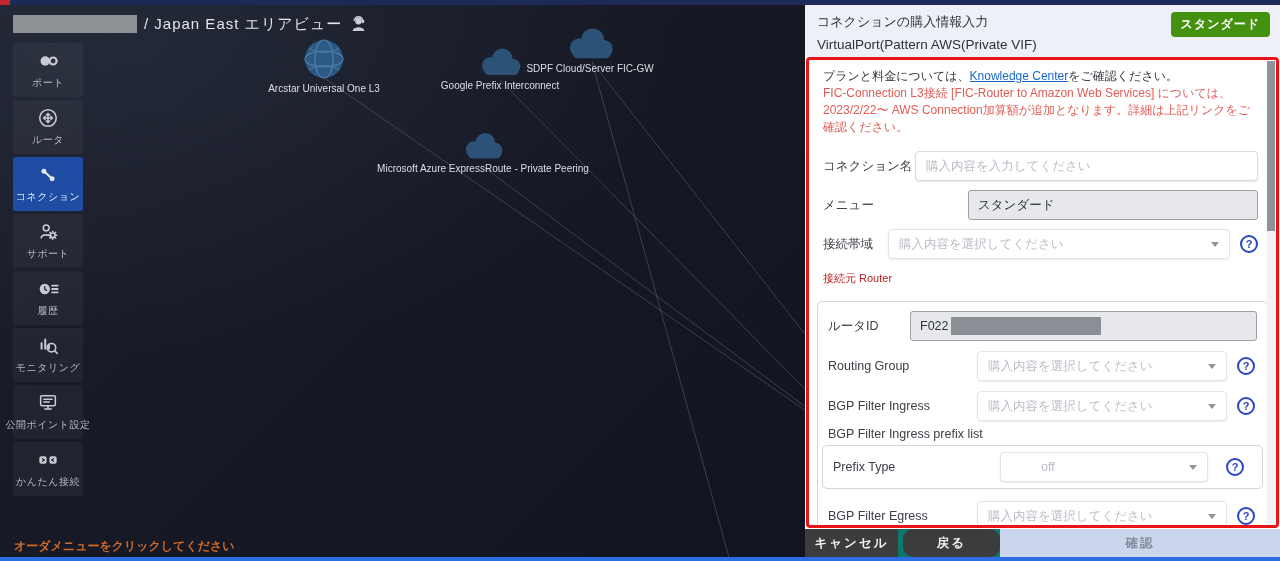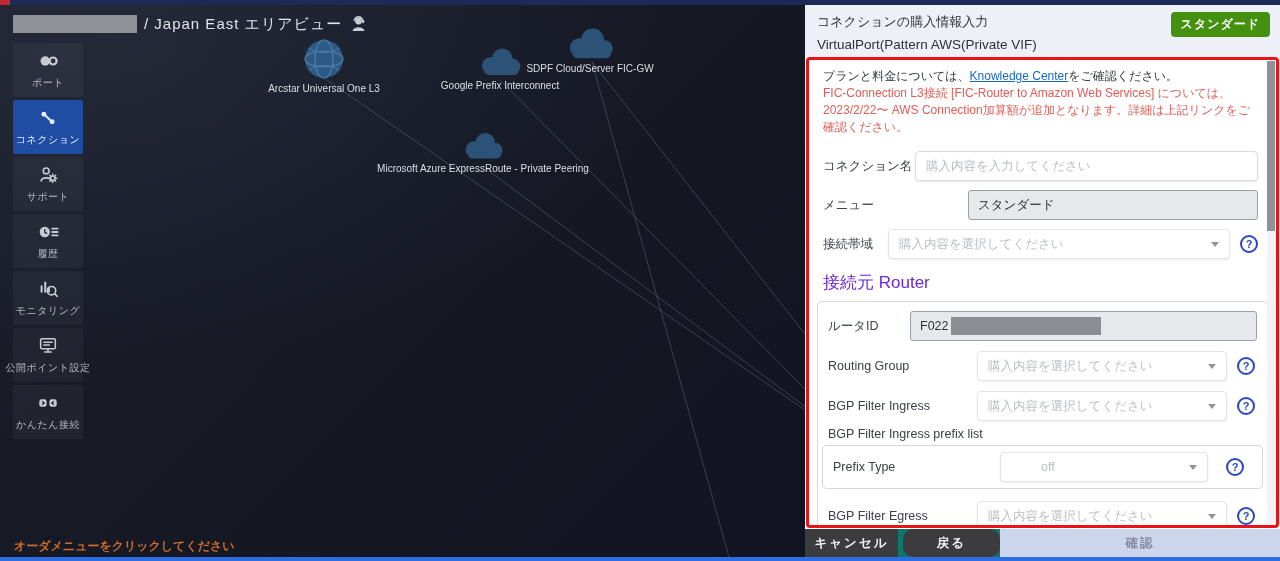--- a/index.html
+++ b/index.html
@@ -103,21 +103,21 @@
     border-left:4px solid transparent; border-right:4px solid transparent; border-top:5px solid #8f949b;
   }
   .grow { flex:1; margin-right:28px; }
 
   .help {
     position:absolute; right:0; width:18px; height:18px; border:2px solid #2946c4; border-radius:50%;
     color:#2946c4; font-weight:bold; font-size:11px; line-height:14px; text-align:center; cursor:pointer;
     flex:none;
   }
 
-  .section-lbl { font-size:17px; color:#6d28d9; margin:3px 0 7px; }
+  .section-lbl { font-size:11px; color:#b91c1c; margin:3px 0 15px; }
 
   .groupbox { border:1px solid #d3d6da; border-radius:5px; padding:9px 10px 10px; margin:0 -10px 0 -6px; }
   .groupbox .row .help { right:2px; }
   .innerbox { border:1px solid #d3d6da; border-radius:5px; padding:6px 10px; margin:0 -6px 12px -6px; }
   .innerbox .row { margin-bottom:0; }
   .sub-lbl { font-size:12.5px; color:#3c4147; margin:1px 0 4px; }
 
   
   .btnbar { position:absolute; left:0; top:524px; width:475px; height:28px; display:flex; background:#0f766e; }
   .btn {
@@ -156,20 +156,28 @@
   </div>
 
   <div class="sidebar">
     <div class="tile">
       <svg width="24" height="22" viewBox="0 0 24 24">
         <circle class="fillc" cx="9" cy="12" r="5.2"></circle>
         <circle cx="17.6" cy="12" r="3.8" stroke-width="2.4"></circle>
       </svg>
       <div class="tile-label">ポート</div>
     </div>
+    <div class="tile">
+      <svg width="24" height="22" viewBox="0 0 24 24">
+        <circle cx="12" cy="12" r="9"></circle>
+        <path d="M12 8v8M8 12h8"></path>
+        <path d="M10.4 8.8 12 7.2l1.6 1.6M10.4 15.2 12 16.8l1.6-1.6M8.8 10.4 7.2 12l1.6 1.6M15.2 10.4 16.8 12l-1.6 1.6"></path>
+      </svg>
+      <div class="tile-label">ルータ</div>
+    </div>
     <div class="tile selected">
       <svg width="24" height="22" viewBox="0 0 24 24">
         <circle class="fillc" cx="7.5" cy="8" r="2.7"></circle>
         <circle class="fillc" cx="16.5" cy="16" r="2.7"></circle>
         <path d="M9.4 9.7c2.4 1.5 2.8 3 5.2 4.6" stroke-width="2.2"></path>
       </svg>
       <div class="tile-label">コネクション</div>
     </div>
     <div class="tile">
       <svg width="24" height="22" viewBox="0 0 24 24">

